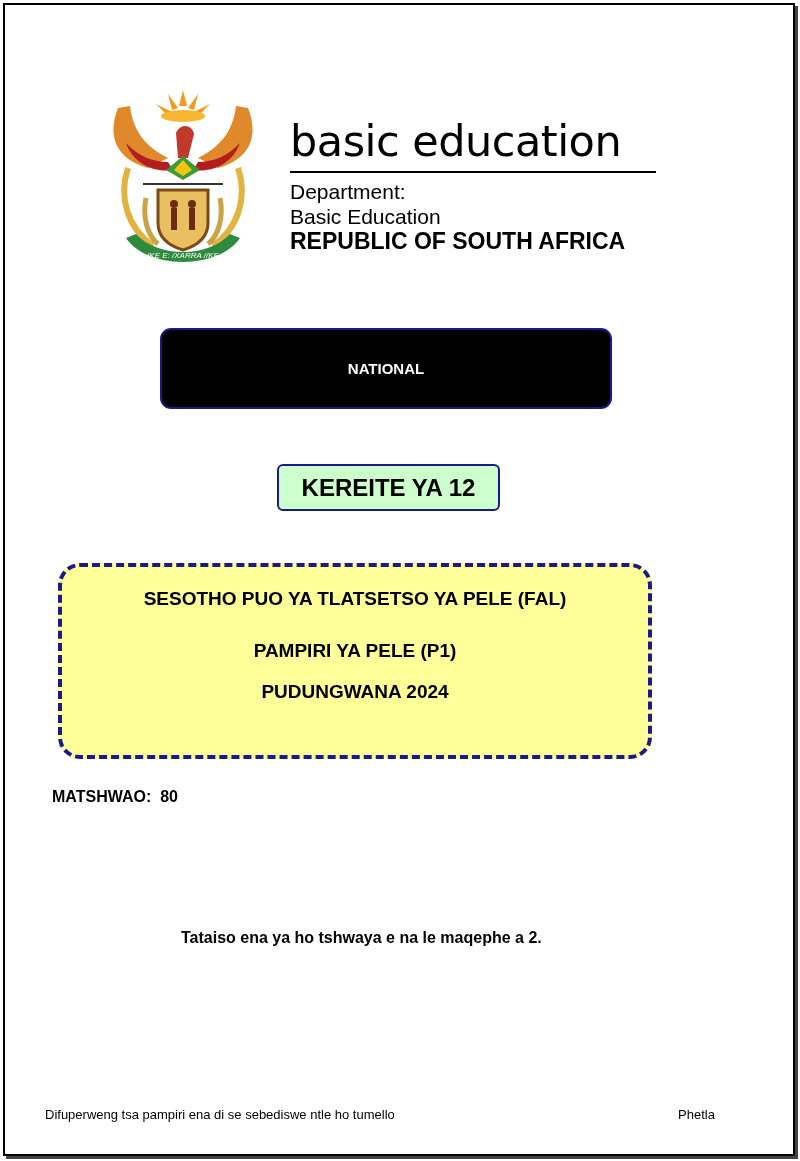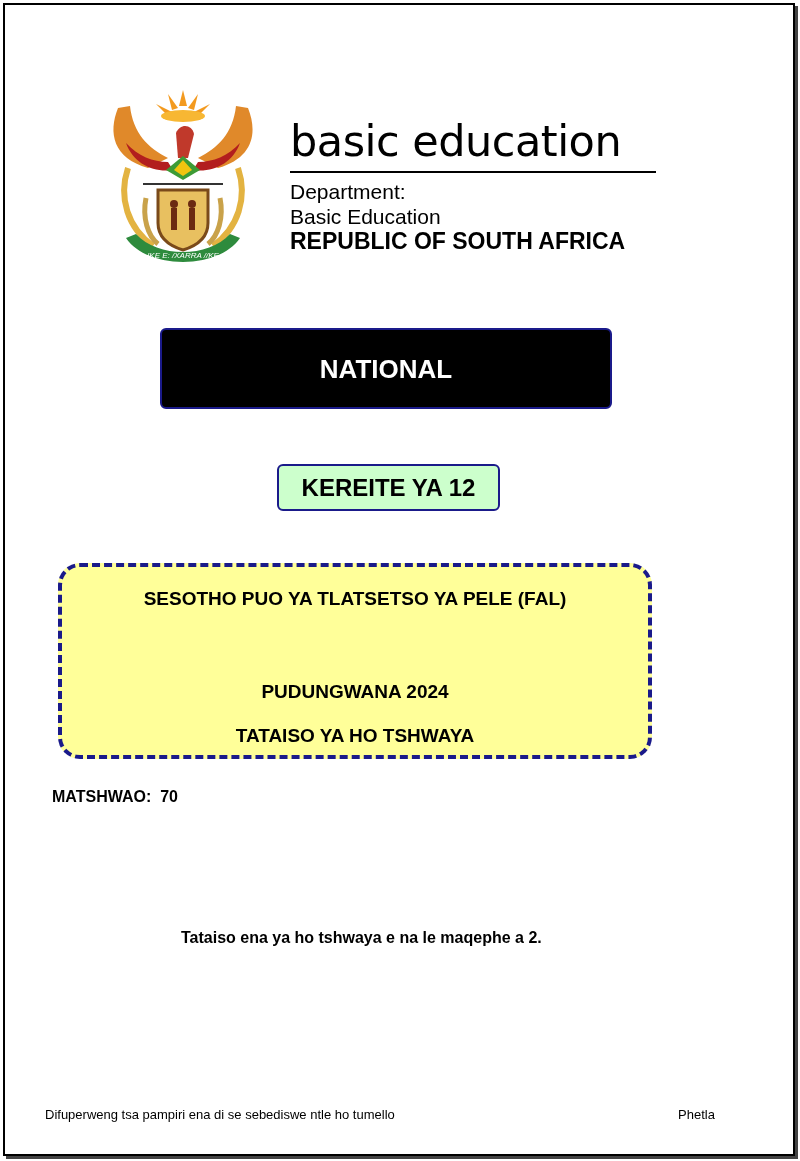--- a/index.html
+++ b/index.html
@@ -5,21 +5,21 @@
   html, body { margin: 0; padding: 0; background: #ffffff; }
   body { width: 800px; height: 1161px; position: relative; overflow: hidden; font-family: "Liberation Sans", sans-serif; color: #000; }
   .page-frame { position: absolute; left: 3px; top: 3px; width: 788px; height: 1149px; border: 2px solid #000; box-shadow: 3px 3px 0 #444; background: #fff; }
   .crest { position: absolute; left: 108px; top: 88px; width: 150px; height: 182px; }
   .brand-title { position: absolute; left: 290px; top: 120px; font-family: "DejaVu Sans", sans-serif; font-size: 43px; letter-spacing: -0.5px; line-height: 1; color: #000; }
   .brand-rule { position: absolute; left: 290px; top: 171px; width: 366px; height: 2px; background: #000; }
   .dept-line { position: absolute; left: 290px; font-size: 21px; line-height: 1; }
   .dept-1 { top: 181px; }
   .dept-2 { top: 206px; }
   .dept-3 { top: 230px; font-weight: bold; font-size: 23px; }
-  .nsc-box { position: absolute; left: 160px; top: 328px; width: 448px; height: 77px; background: #000; border: 2px solid #1a1a8a; border-radius: 6px; color: #fff; font-weight: bold; font-size: 26px; text-align: center; display: flex; flex-direction: column; justify-content: center; line-height: 26px; }
+  .nsc-box { position: absolute; left: 160px; top: 328px; width: 448px; height: 77px; background: #000; border: 2px solid #1a1a8a; border-radius: 11px; color: #fff; font-weight: bold; font-size: 15px; text-align: center; display: flex; flex-direction: column; justify-content: center; line-height: 26px; }
   .grade-box { position: absolute; left: 277px; top: 464px; width: 219px; height: 43px; background: #ccffcc; border: 2px solid #1a1a8a; border-radius: 6px; font-weight: bold; font-size: 24px; text-align: center; line-height: 43px; }
   .subject-box { position: absolute; left: 58px; top: 563px; width: 594px; height: 196px; background: #ffff99; border: 4px dashed #1a1a8a; border-radius: 22px; box-sizing: border-box; text-align: center; font-weight: bold; font-size: 19px; }
   .subject-line { position: absolute; left: 0; right: 0; line-height: 1; }
   .s1 { top: 22px; } .s2 { top: 74px; } .s3 { top: 115px; } .s4 { top: 159px; }
   .marks { position: absolute; left: 52px; top: 788px; font-weight: bold; font-size: 16px; }
   .pages-note { position: absolute; left: 181px; top: 929px; font-weight: bold; font-size: 16px; }
   .footer-left { position: absolute; left: 45px; top: 1107px; font-size: 13px; }
   .footer-right { position: absolute; left: 678px; top: 1107px; font-size: 13px; text-align: right; }
 </style>
 </head>
@@ -73,22 +73,22 @@
 <div class="dept-line dept-3">REPUBLIC OF SOUTH AFRICA</div>
 
 <div class="nsc-box">
   <span>NATIONAL</span>
 </div>
 
 <div class="grade-box">KEREITE YA 12</div>
 
 <div class="subject-box">
   <div class="subject-line s1">SESOTHO PUO YA TLATSETSO YA PELE (FAL)</div>
+  <div class="subject-line s2">PAMPIRI YA PELE (P1)</div>
   <div class="subject-line s3">PUDUNGWANA 2024</div>
-  <div class="subject-line s4">TATAISO YA HO TSHWAYA</div>
 </div>
 
-<div class="marks" style="white-space: pre;">MATSHWAO:  70</div>
+<div class="marks" style="white-space: pre;">MATSHWAO:  80</div>
 
 <div class="pages-note">Tataiso ena ya ho tshwaya e na le maqephe a 2.</div>
 
 <div class="footer-left">Difuperweng tsa pampiri ena di se sebediswe ntle ho tumello</div>
 <div class="footer-right">Phetla</div>
 
 </body></html>

